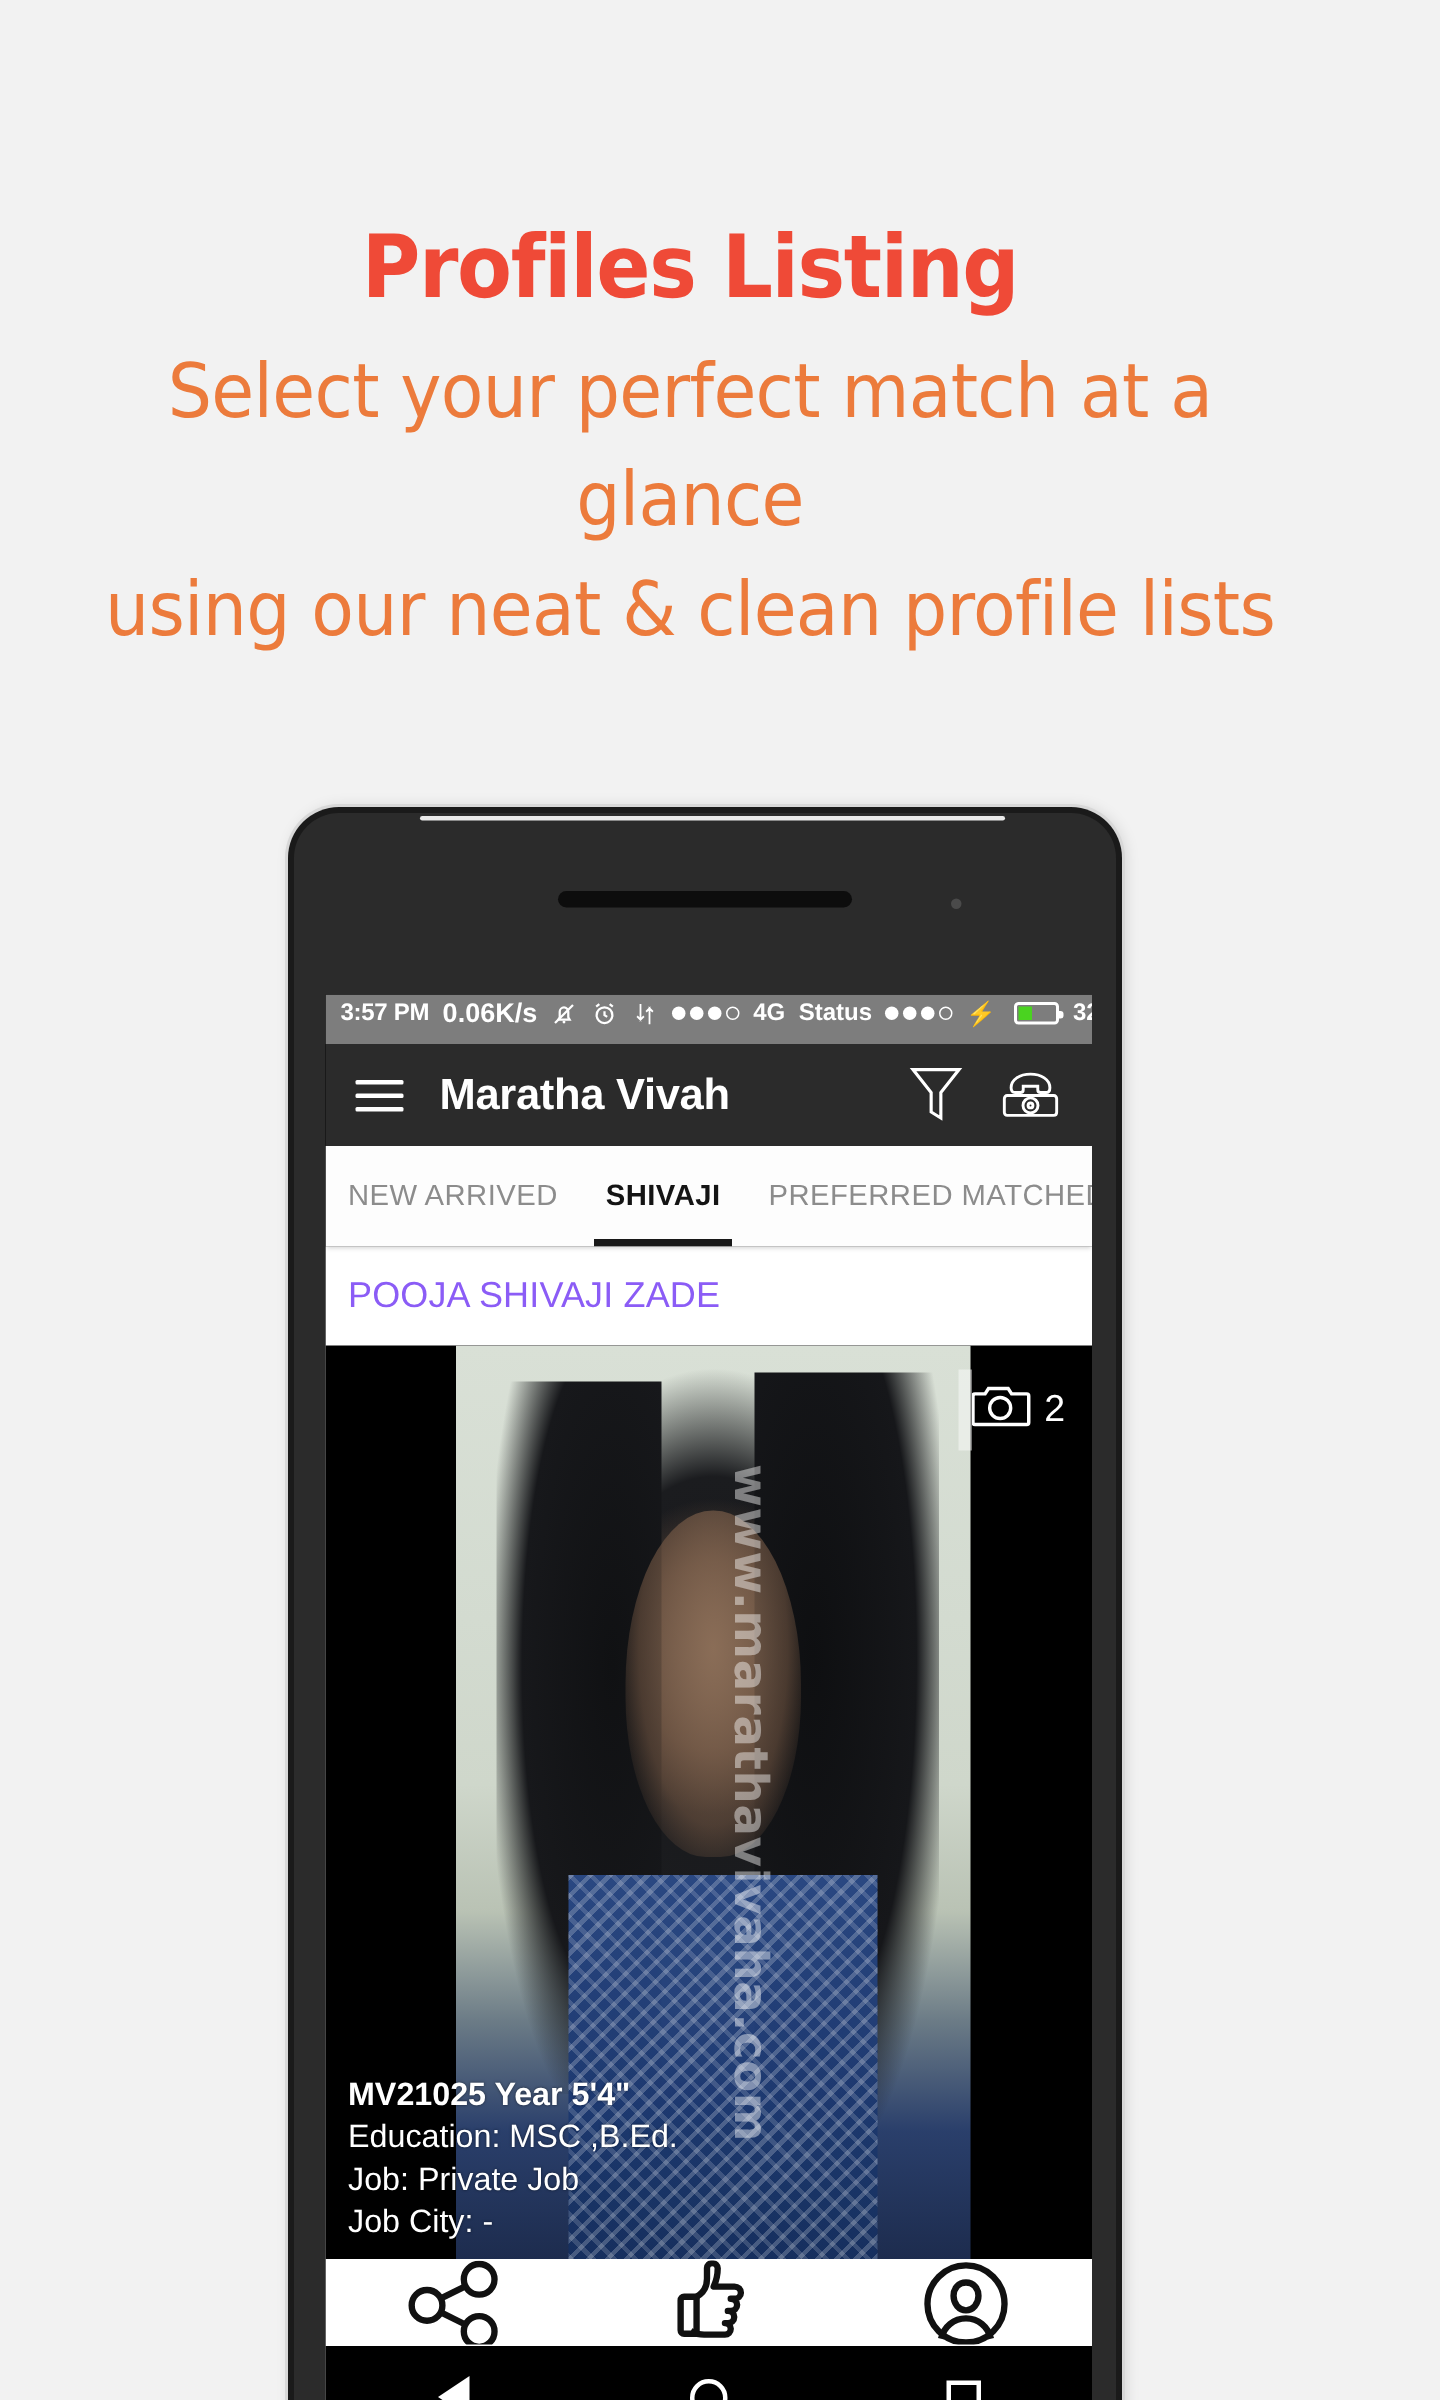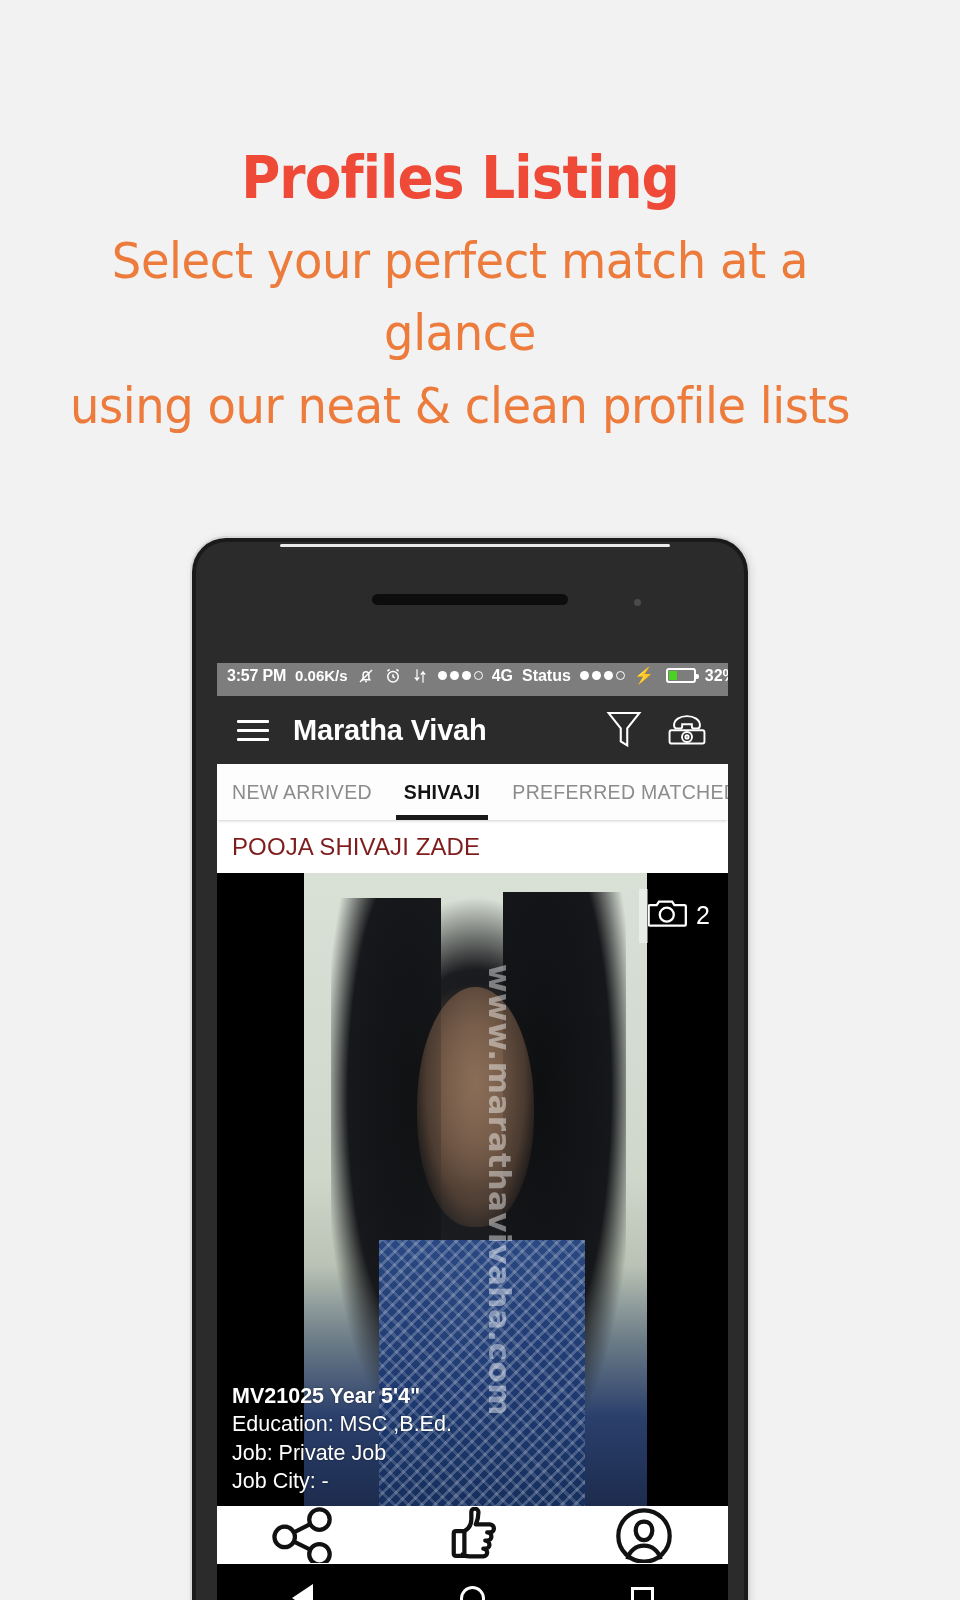--- a/index.html
+++ b/index.html
@@ -110,21 +110,21 @@
     align-items: center;
     font-size: 16px;
     font-weight: 700;
     padding: 0 7px 8px 10px;
     flex: 0 0 auto;
     white-space: nowrap;
   }
   .sb-time { letter-spacing: -0.2px; }
   .sb-spacer { flex: 1 1 auto; }
   .sb-item { margin-left: 9px; display: flex; align-items: center; }
-  .sb-speed { font-size: 15px; }
+  .sb-speed { font-size: 18px; }
   .sb-icon { width: 18px; height: 18px; display: inline-block; }
   .dots { display: inline-flex; align-items: center; gap: 3px; }
   .dot { width: 9px; height: 9px; border-radius: 50%; background: #fff; }
   .dot.hollow { background: transparent; border: 1.6px solid #fff; width: 9px; height: 9px; }
   .battery {
     width: 30px; height: 15px;
     border: 2px solid #fff;
     border-radius: 3px;
     position: relative;
     display: inline-block;
@@ -168,21 +168,21 @@
     font-size: 29px;
     font-weight: 700;
     margin-left: 24px;
     letter-spacing: -0.2px;
     flex: 1 1 auto;
   }
   .tb-icon { margin-left: 20px; display: flex; align-items: center; cursor: pointer; }
 
   
   .tabs {
-    height: 56px;
+    height: 67px;
     background: #fdfdfd;
     display: flex;
     align-items: center;
     flex: 0 0 auto;
     white-space: nowrap;
     overflow: hidden;
     box-shadow: 0 2px 3px -1px rgba(0,0,0,0.18);
     position: relative;
     z-index: 3;
   }
@@ -209,26 +209,26 @@
 
   
   .card {
     flex: 1 1 auto;
     display: flex;
     flex-direction: column;
     background: #fff;
     overflow: hidden;
   }
   .card-name {
-    height: 53px;
+    height: 66px;
     display: flex;
     align-items: center;
     padding-left: 15px;
     font-size: 24px;
-    color: #7f1d1d;
+    color: #8b5cf6;
     letter-spacing: 0.1px;
     background: #fff;
     flex: 0 0 auto;
   }
 
   .photo-wrap {
     position: relative;
     flex: 1 1 auto;
     background: #000;
     overflow: hidden;

